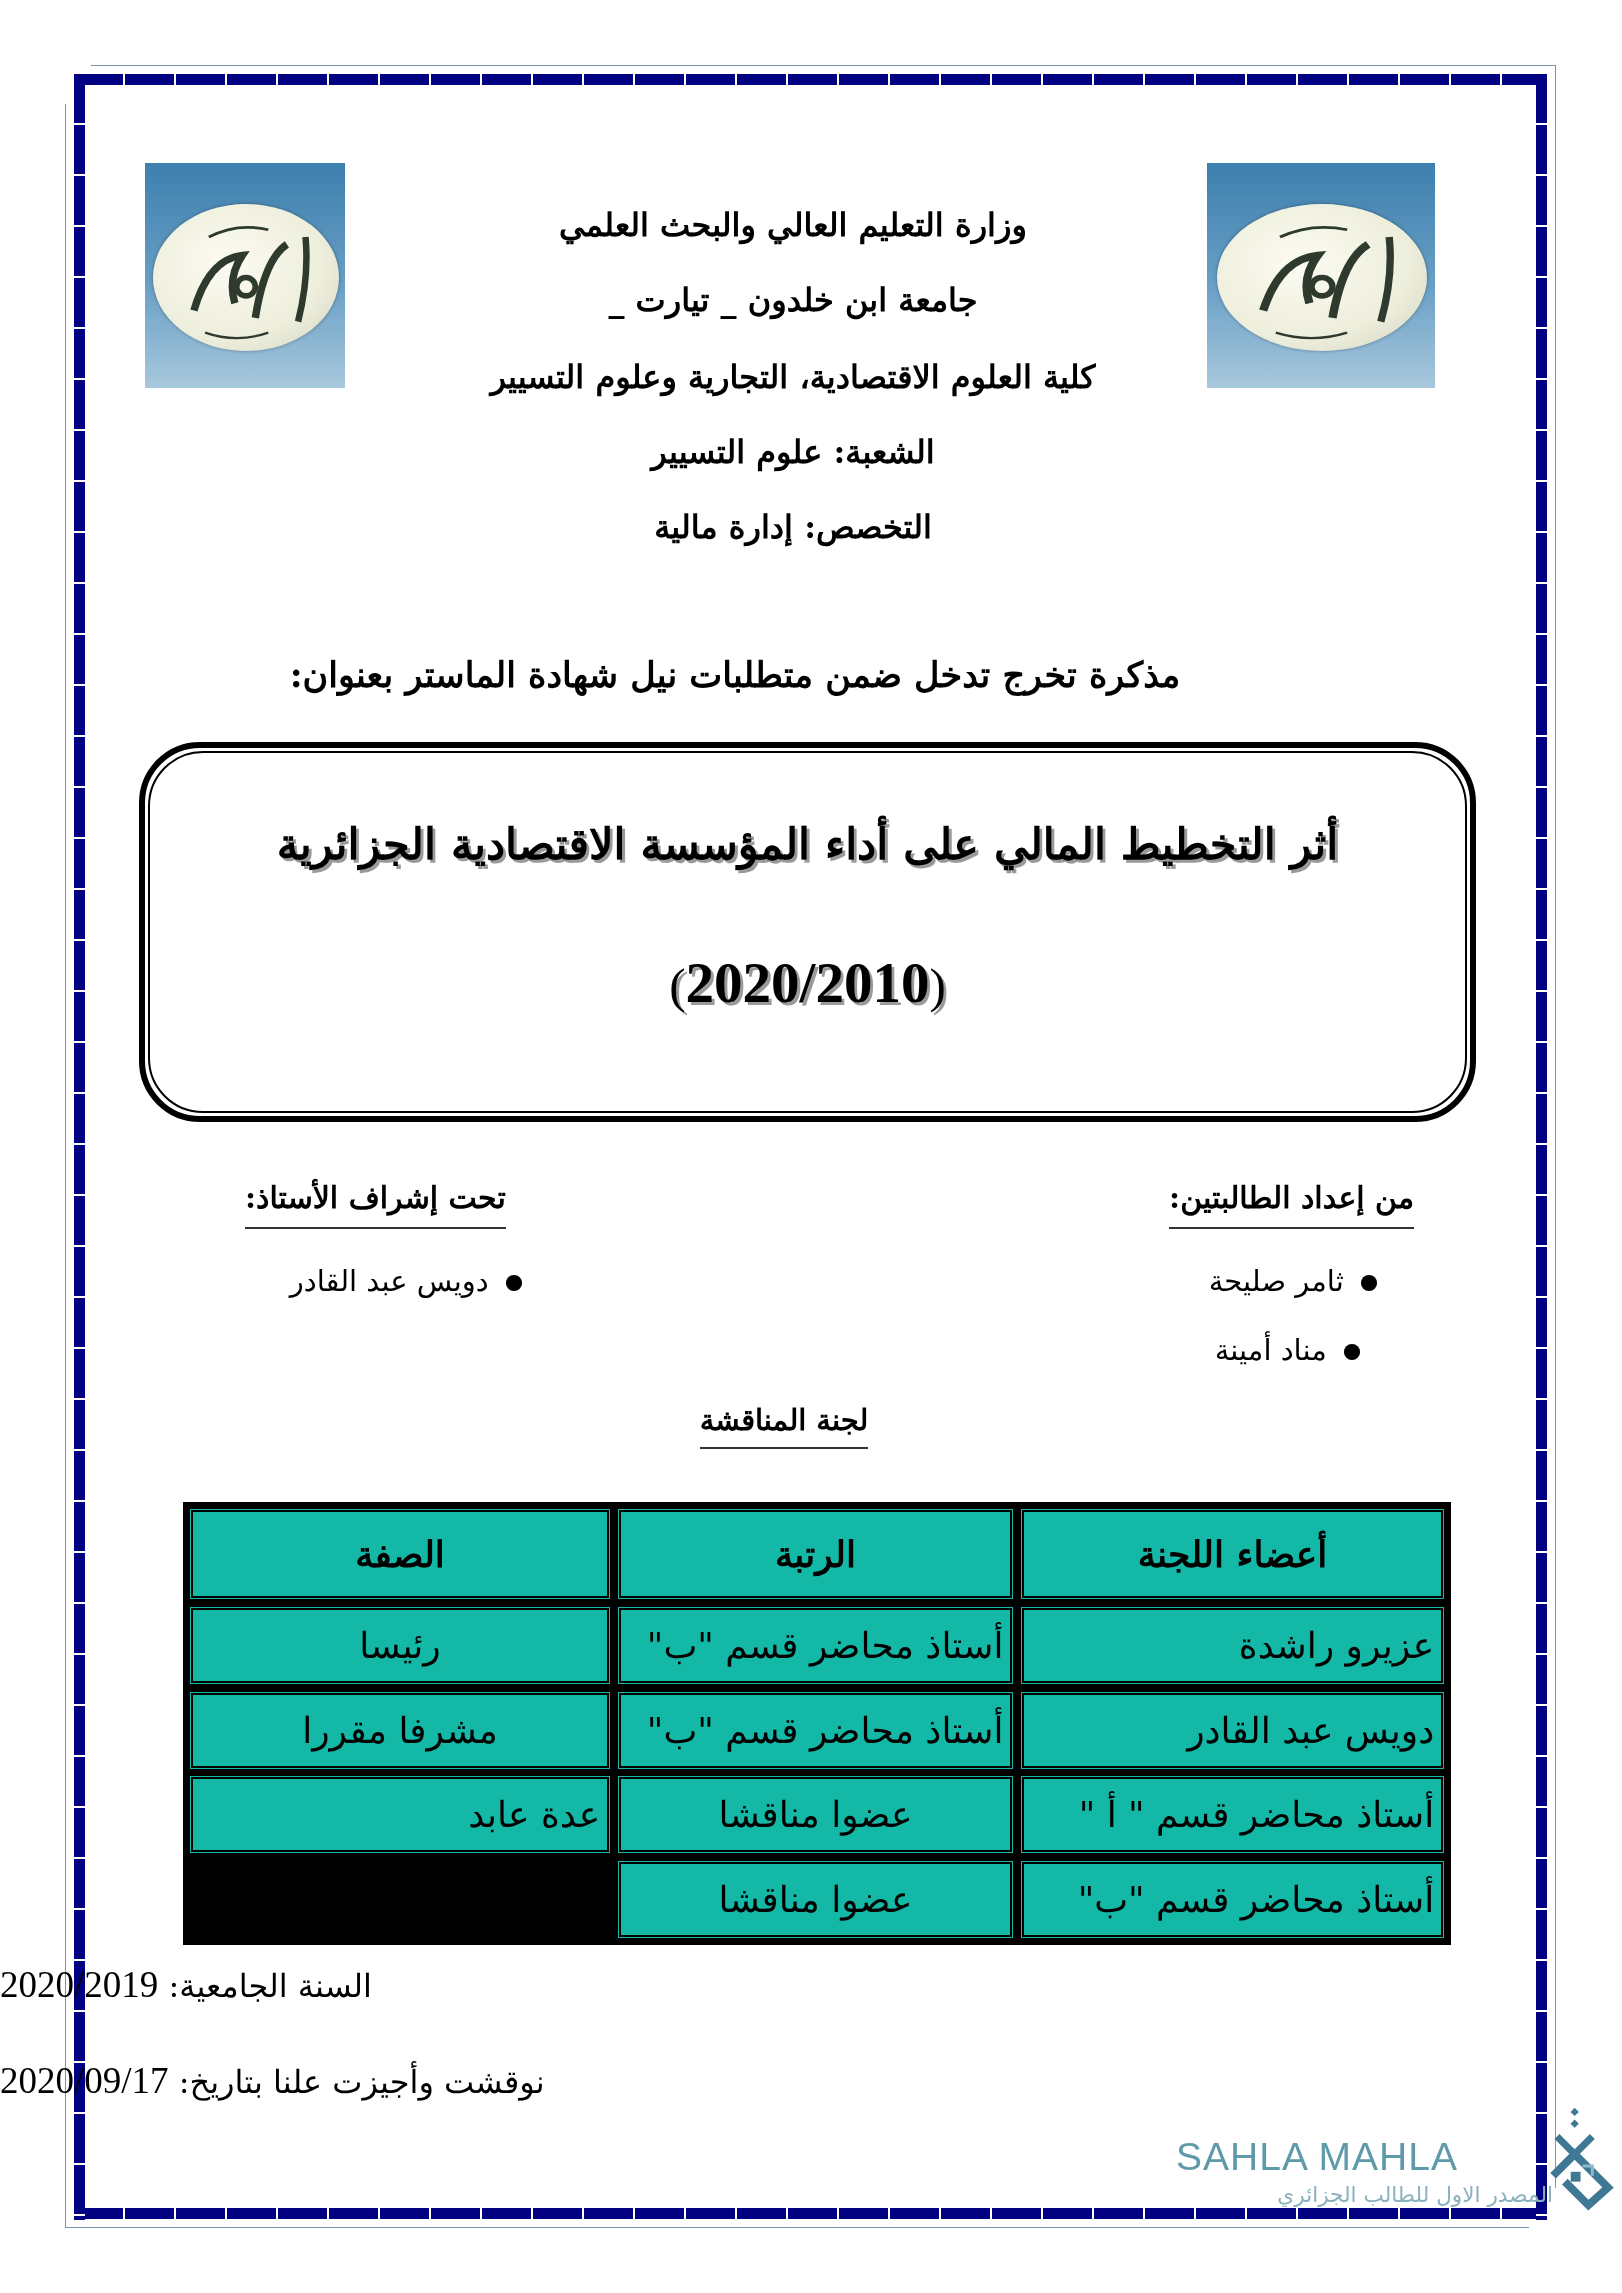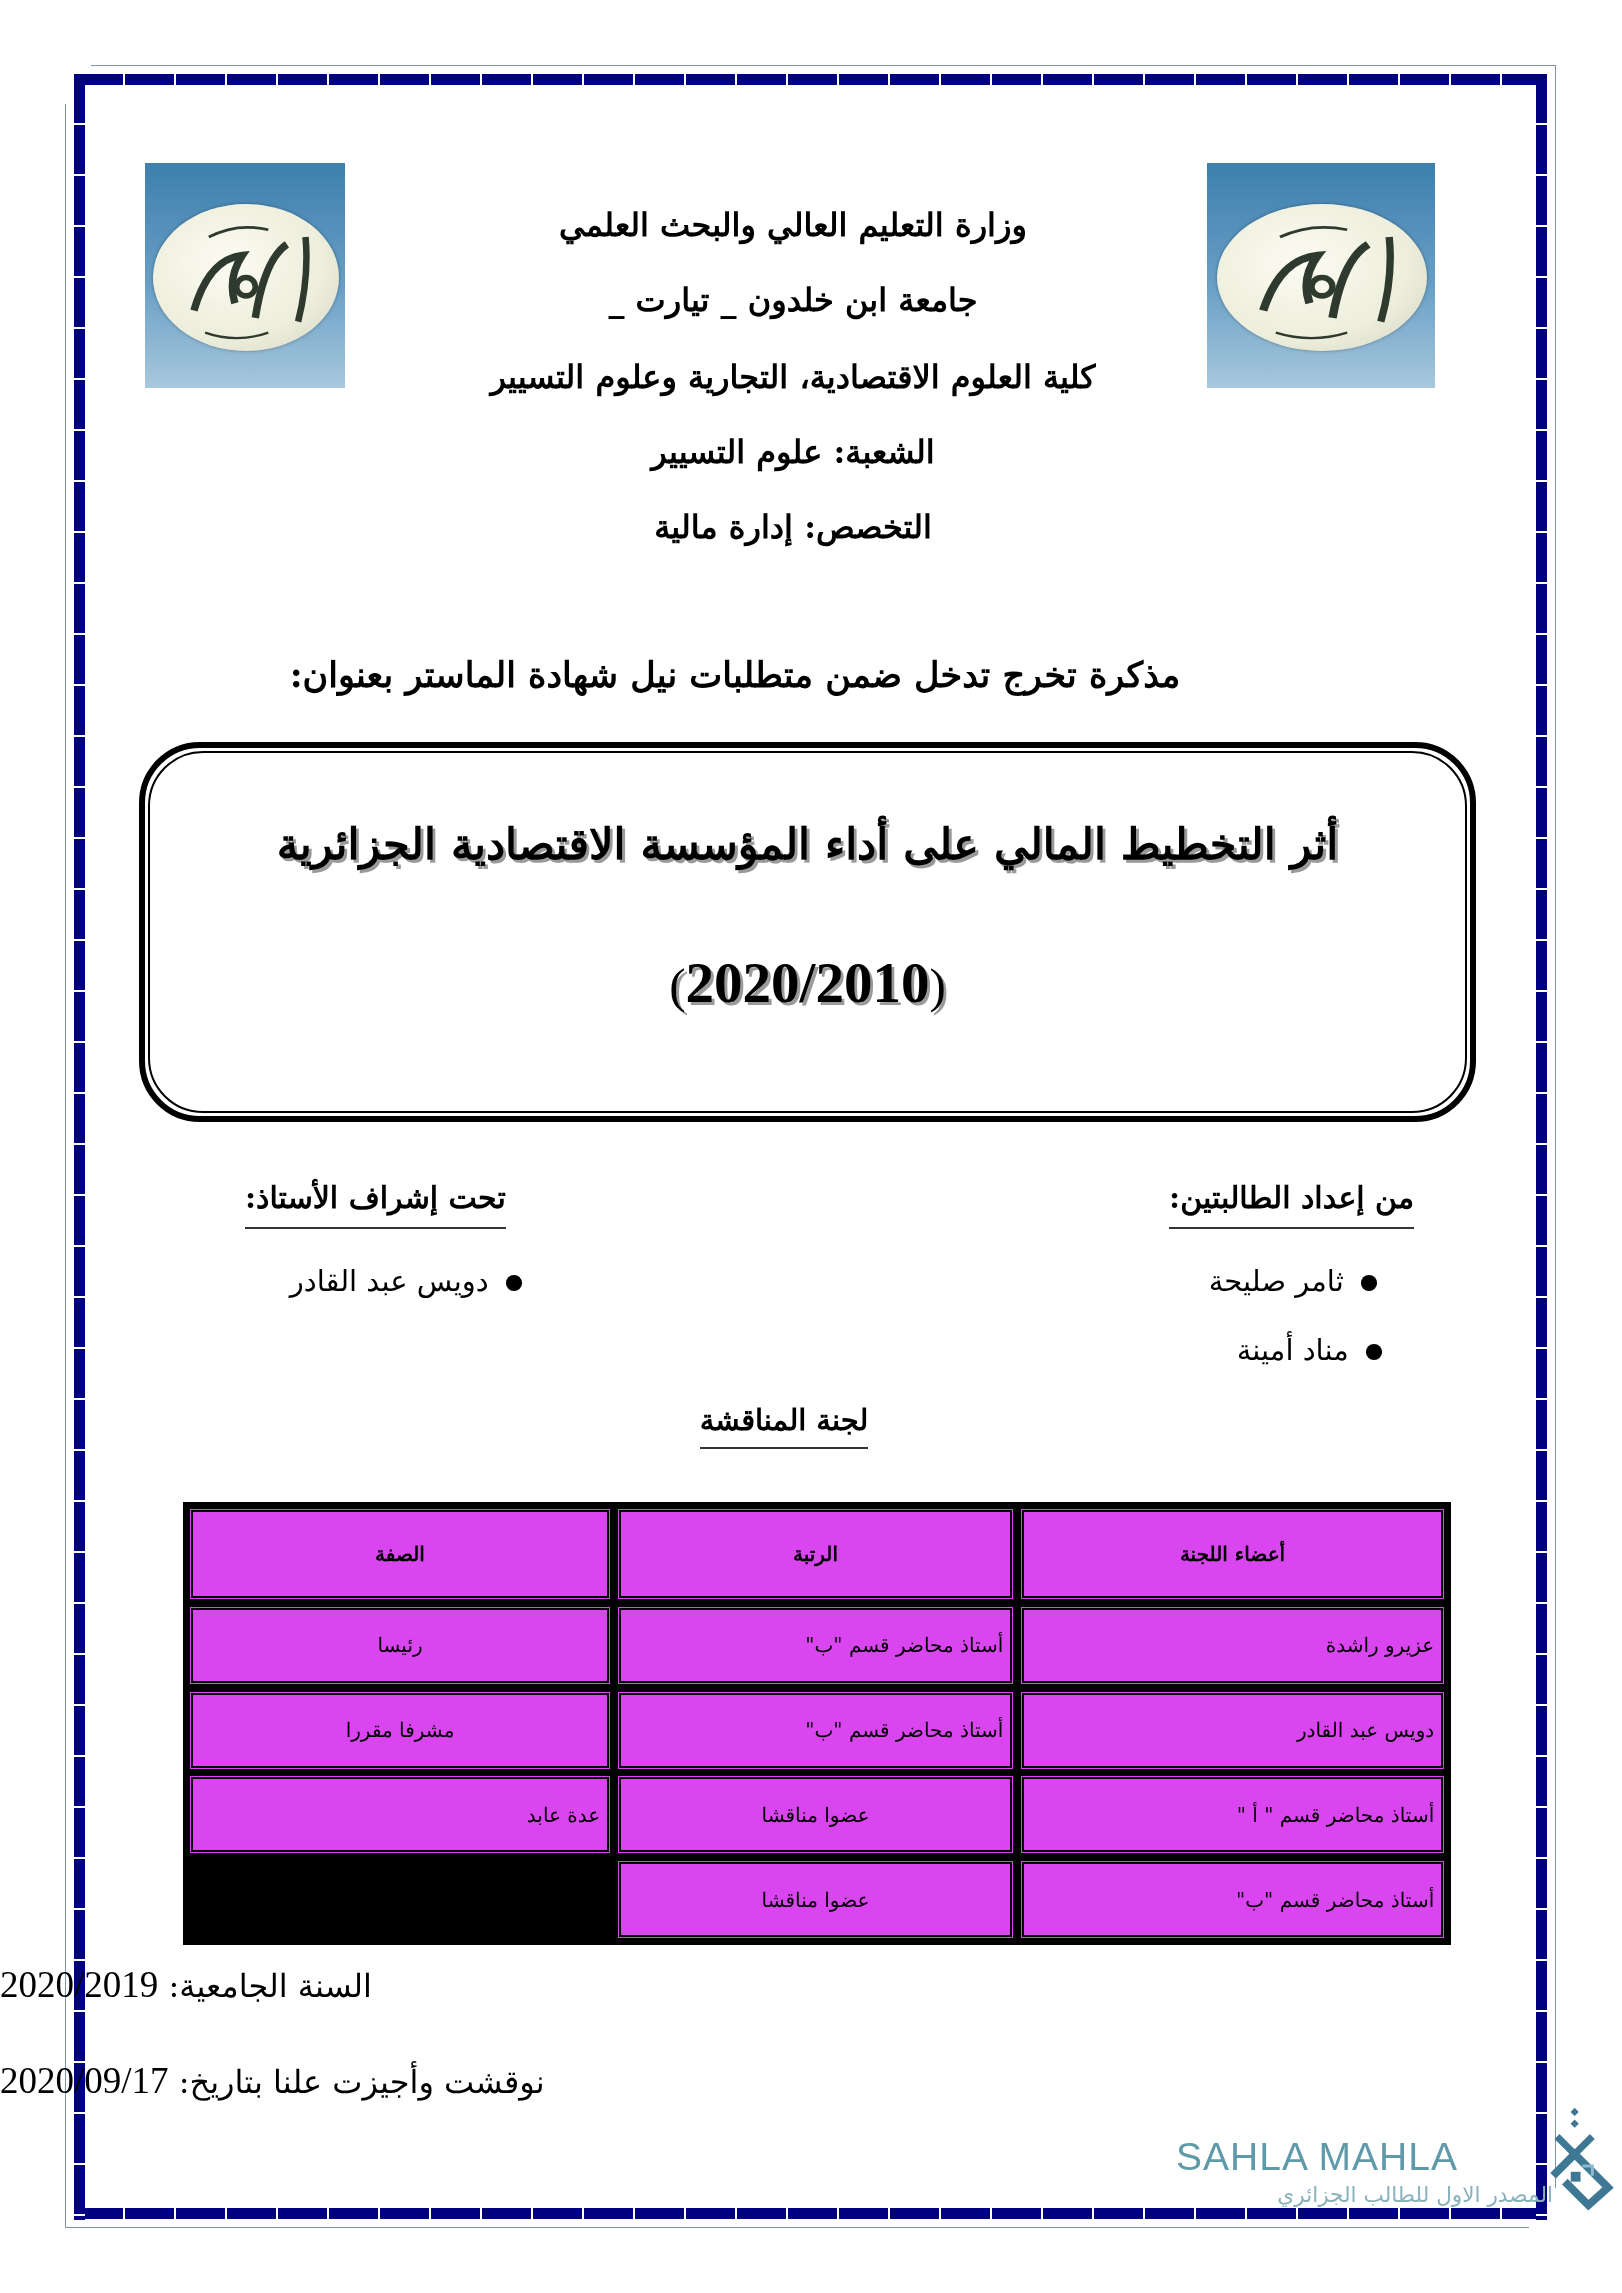--- a/index.html
+++ b/index.html
@@ -52,22 +52,22 @@
 
   .committee-head { position: absolute; left: 686px; width: 196px; top: 1397px; text-align: center;
     direction: rtl; font-weight: bold; font-size: 29px; line-height: 47px; }
   .committee-head span { border-bottom: 2px solid #333; padding-bottom: 9.8px; }
 
   
   .jury-table { position: absolute; left: 183px; top: 1502px; width: 1268px; height: 443px;
     border: 7.8px solid #000; box-sizing: border-box; direction: rtl; background: #000;
     display: grid; grid-template-columns: 423px 1fr 420px; grid-template-rows: 90px 1fr 1fr 1fr 1fr;
     gap: 7.8px; }
-  .jury-table .cell { background: #d946ef; outline: 2px solid #000; outline-offset: -3.9px;
-    display: flex; align-items: center; font-size: 20px; padding: 0 9.8px; box-sizing: border-box; }
+  .jury-table .cell { background: #14b8a6; outline: 2px solid #000; outline-offset: -3.9px;
+    display: flex; align-items: center; font-size: 36px; padding: 0 9.8px; box-sizing: border-box; }
   .jury-table .cell.head { justify-content: center; font-weight: bold; }
   .jury-table .cell.member { justify-content: flex-start; }
   .jury-table .cell.rank { justify-content: flex-start; }
   .jury-table .cell.role { justify-content: center; }
 
   
   .footer-line { position: absolute; left: 0; width: 1466px; text-align: left; direction: rtl;
     font-weight: normal; font-size: 32px; line-height: 49px; }
   .footer-line .num { font-family: "Liberation Serif", serif; font-size: 37px; unicode-bidi: embed; direction: ltr; display: inline-block; }
 
@@ -130,21 +130,21 @@
   <div class="title-main">أثر التخطيط المالي على أداء المؤسسة الاقتصادية الجزائرية</div>
   <div class="title-years">
     <span class="paren">(</span><span>2020/2010</span><span class="paren">)</span>
   </div>
 </div>
 
 <div class="block-head" style="right:208px; top:1174px;">من إعداد الطالبتين:</div>
 <div class="bullet-item" style="right:245px; top:1259px;">
   <span class="dot"></span><span>ثامر صليحة</span>
 </div>
-<div class="bullet-item" style="right:240px; top:1328px;">
+<div class="bullet-item" style="right:262px; top:1328px;">
   <span class="dot"></span><span>مناد أمينة</span>
 </div>
 
 <div class="block-head" style="left:245px; top:1174px;">تحت إشراف الأستاذ:</div>
 <div class="bullet-item" style="right:1100px; top:1259px;">
   <span class="dot"></span><span>دويس عبد القادر</span>
 </div>
 
 <div class="committee-head"><span>لجنة المناقشة</span></div>
 

